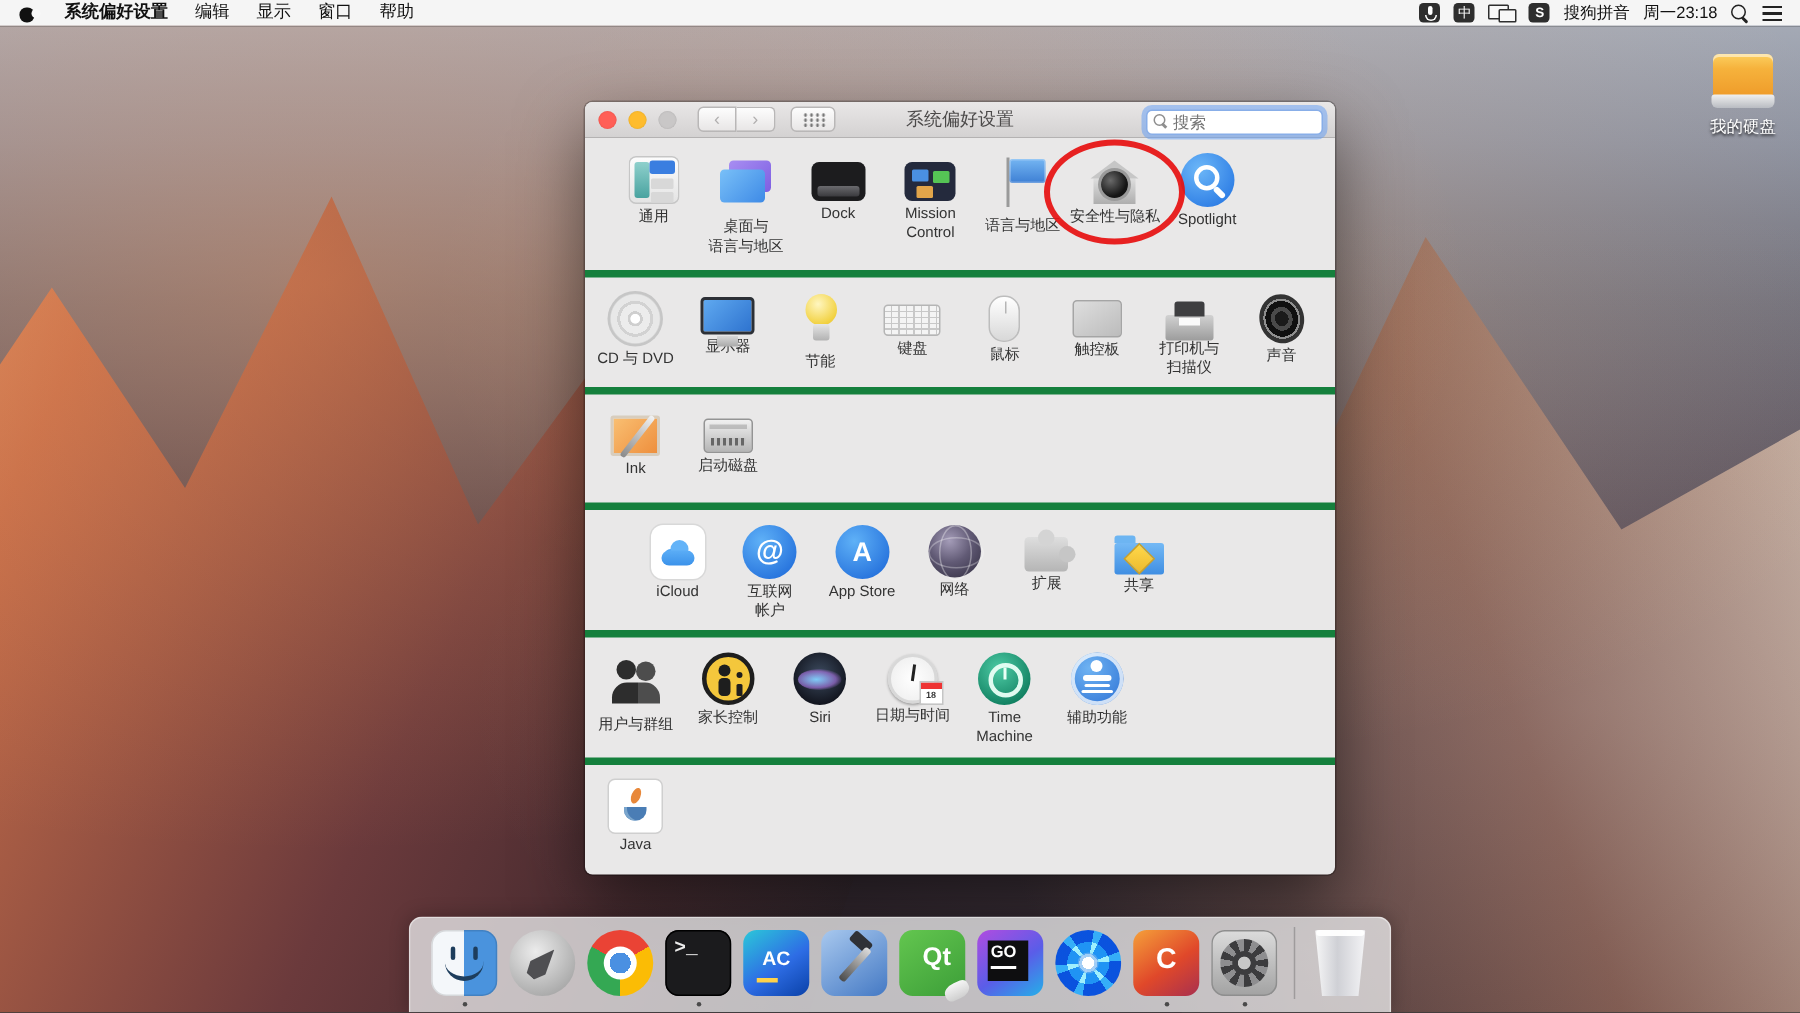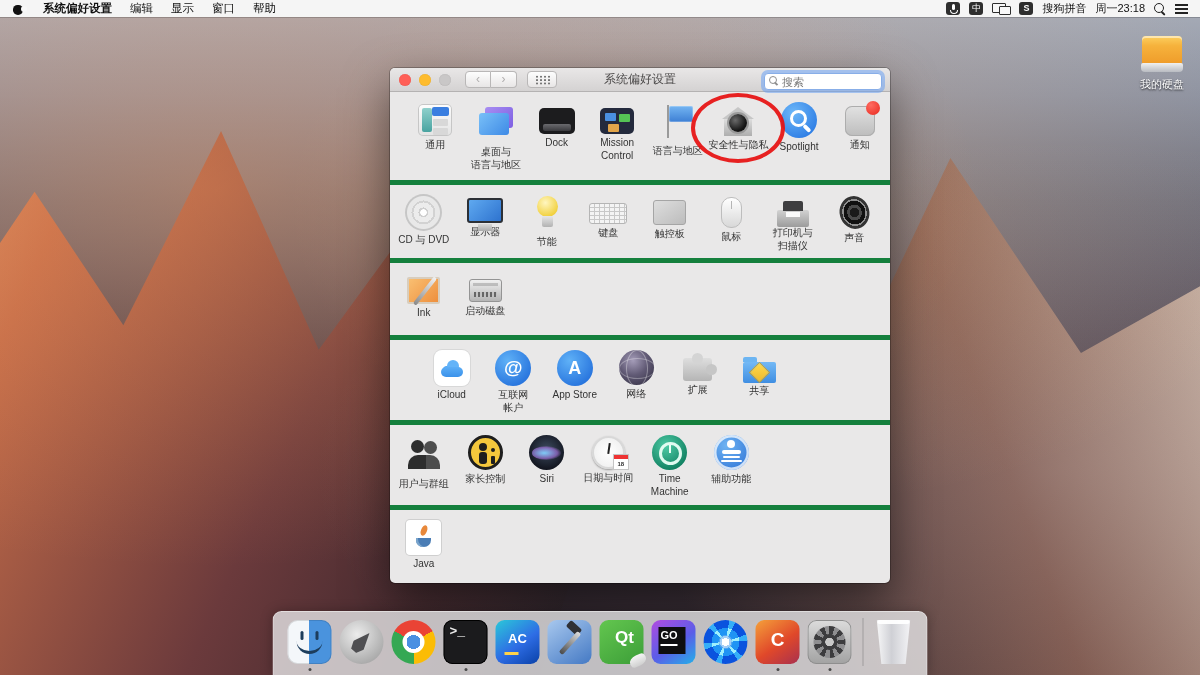--- a/index.html
+++ b/index.html
@@ -301,49 +301,45 @@
           </div>
           <div class="cell">
             <div class="pi ic-security"></div>
             <div class="plabel">安全性与隐私</div>
             <div class="red-circle"></div>
           </div>
           <div class="cell">
             <div class="pi ic-spotlight"></div>
             <div class="plabel">Spotlight</div>
           </div>
-          <div class="cell">
-            <div class="pi ic-notifications"></div>
-            <div class="plabel">通知</div>
-          </div>
         </div>
         <div class="prow">
           <div class="cell">
             <div class="pi ic-cddvd"></div>
             <div class="plabel">CD 与 DVD</div>
           </div>
           <div class="cell">
             <div class="pi ic-displays"></div>
             <div class="plabel">显示器</div>
           </div>
           <div class="cell">
             <div class="pi ic-energy"></div>
             <div class="plabel">节能</div>
           </div>
           <div class="cell">
             <div class="pi ic-keyboard"></div>
             <div class="plabel">键盘</div>
           </div>
           <div class="cell">
+            <div class="pi ic-mouse"></div>
+            <div class="plabel">鼠标</div>
+          </div>
+          <div class="cell">
             <div class="pi ic-trackpad"></div>
             <div class="plabel">触控板</div>
-          </div>
-          <div class="cell">
-            <div class="pi ic-mouse"></div>
-            <div class="plabel">鼠标</div>
           </div>
           <div class="cell">
             <div class="pi ic-printers"></div>
             <div class="plabel">打印机与
 扫描仪</div>
           </div>
           <div class="cell">
             <div class="pi ic-sound"></div>
             <div class="plabel">声音</div>
           </div>

